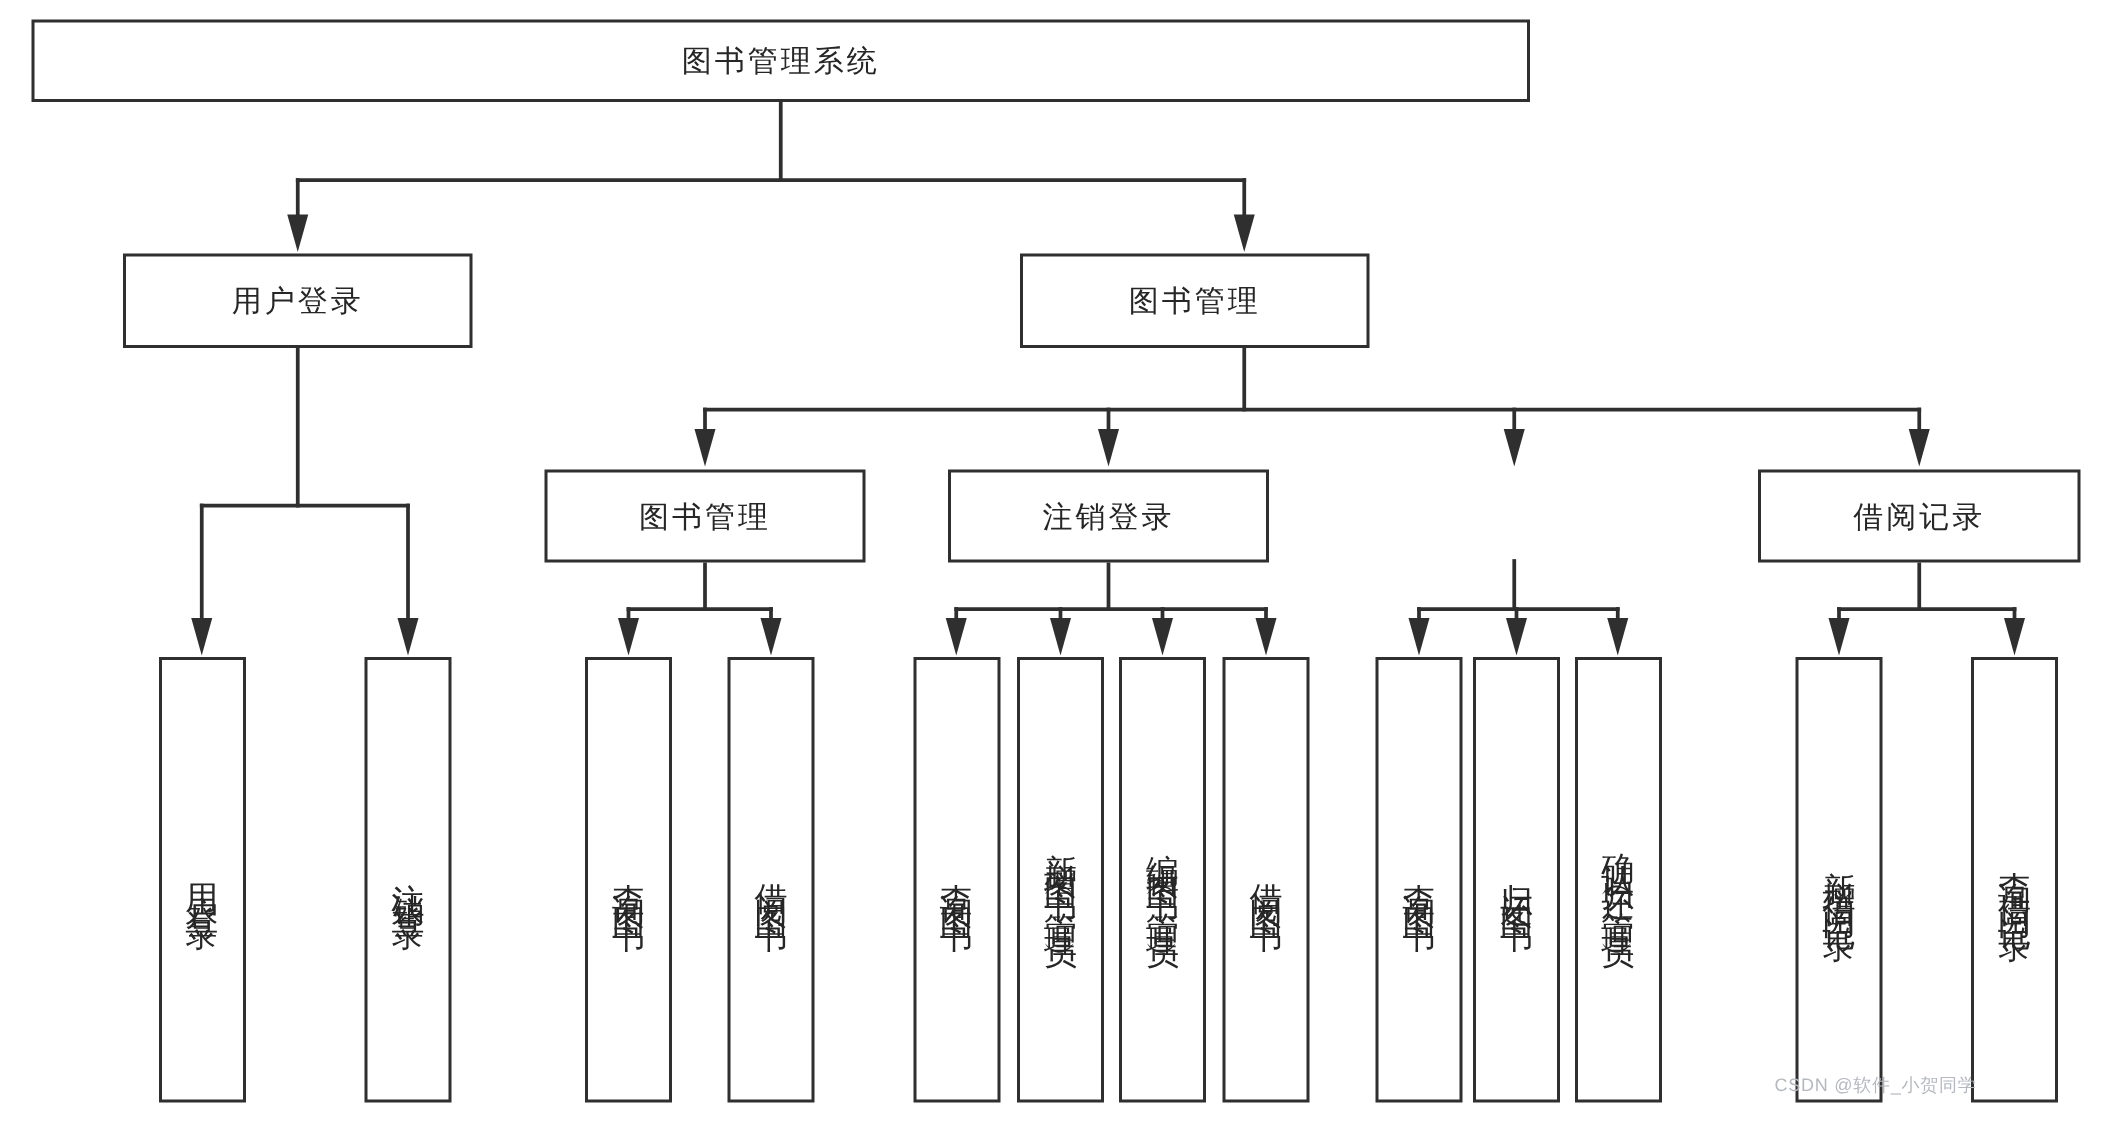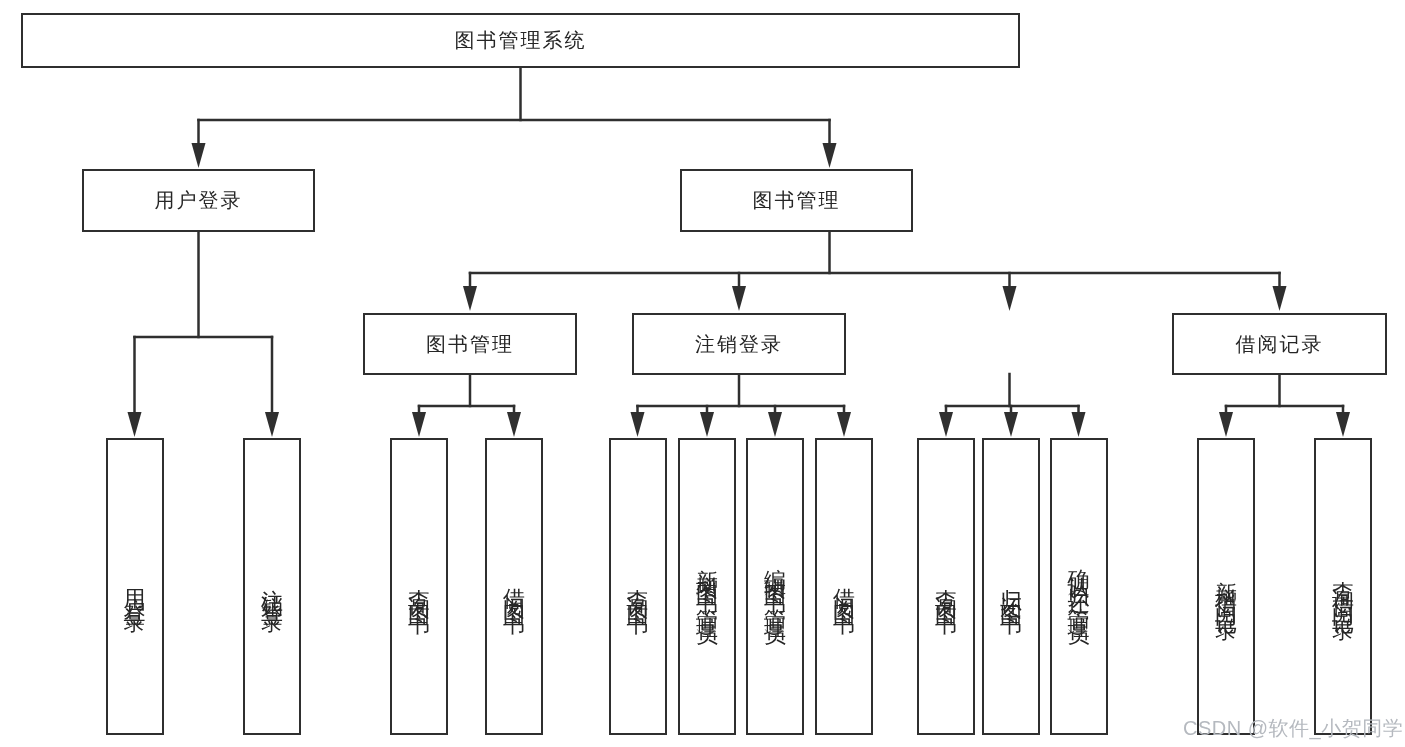--- a/index.html
+++ b/index.html
@@ -36,21 +36,21 @@
   .v-node {
     writing-mode: vertical-rl;
     font-size: 22px;
     letter-spacing: 8px;
     line-height: 1;
   }
   .watermark {
     position: absolute;
     left: 1183px;
     top: 715px;
-    font-size: 20px;
+    font-size: 12px;
     letter-spacing: 0.5px;
     color: #b5b9bf;
     white-space: nowrap;
     z-index: 5;
   }
 </style>
 </head>
 <body>
 
 <div class="canvas">

